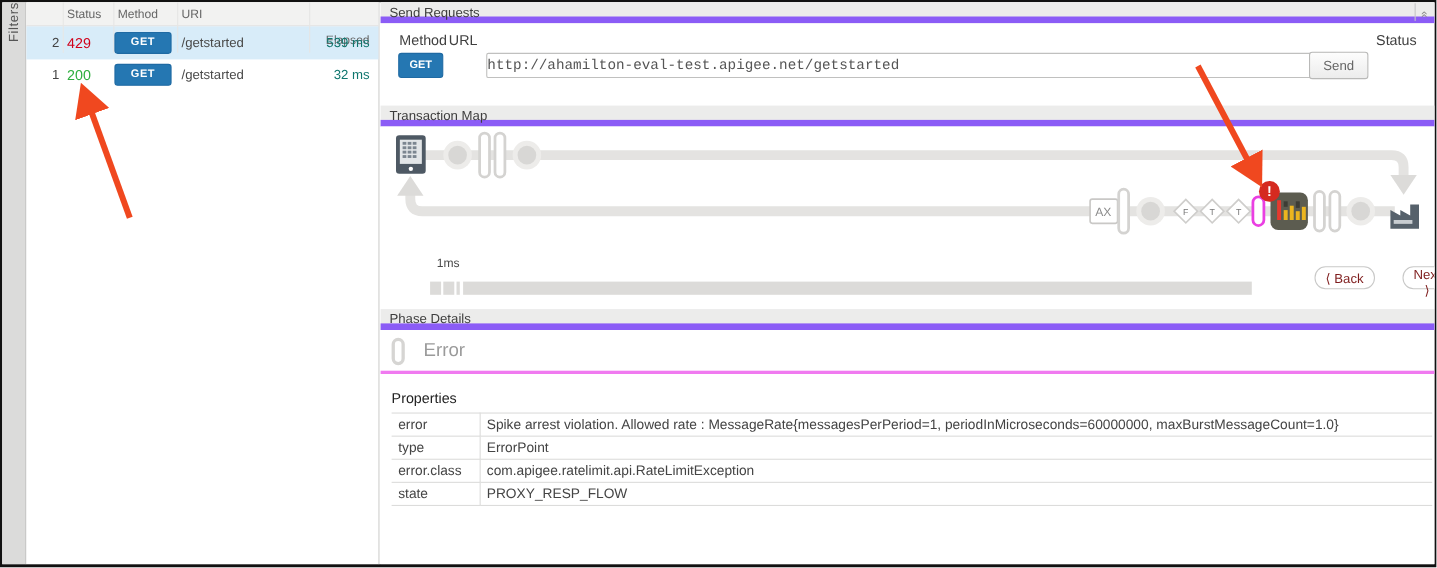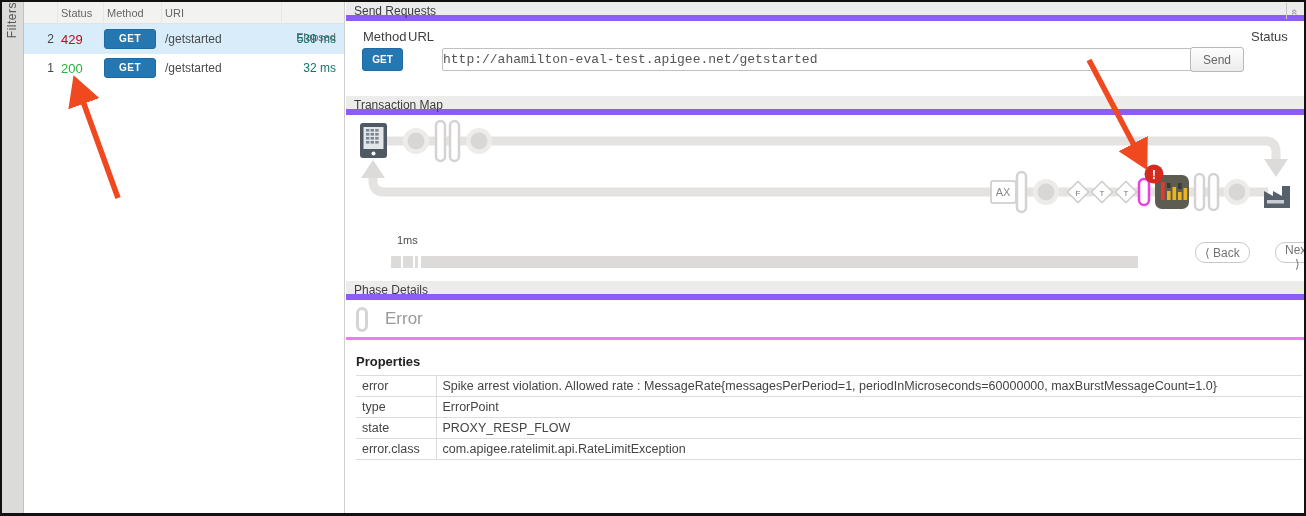--- a/index.html
+++ b/index.html
@@ -40,30 +40,30 @@
   .lbl-url { left:62px; top:8px; }
   .lbl-status { left:905px; top:8px; }
   .sr-get { position:absolute; left:16px; top:27px; width:41px; height:23px; background:#2577b2; border:1px solid #1f6aa3; border-radius:3px; color:#fff; font-size:10px; font-weight:bold; text-align:center; line-height:21px; cursor:pointer; }
   .url-input { position:absolute; left:62px; top:27px; width:774px; height:23px; border:1px solid #c0c0bf; border-radius:2px; font-size:13px; color:#555; padding:0 0; font-family:Liberation Mono, monospace;margin-left:34px; }
   .send-btn { position:absolute; left:844px; top:26px; width:54px; height:25px; background:linear-gradient(#fdfdfd,#ececec); border:1px solid #b9b9b8; border-radius:3px; font-size:12px; color:#666; cursor:pointer; font-family:inherit; }
 
   .map-area { position:relative; height:166px; background:#fff; }
   .map-svg { position:absolute; left:0; top:0; }
   .timeline-label { position:absolute; left:51px; top:119px; font-size:11px; color:#4a4a4a; }
   .tl-seg { position:absolute; top:141px; height:12px; background:#dcdbd9; }
-  .nav-btn { position:absolute; top:127px; height:21px; background:#fff; border:1px solid #c9c9c8; border-radius:10px; font-size:12px; color:#737373; padding:0 9px; cursor:pointer; font-family:inherit; }
+  .nav-btn { position:absolute; top:127px; height:21px; background:#fff; border:1px solid #c9c9c8; border-radius:10px; font-size:12px; color:#7f1d1d; padding:0 9px; cursor:pointer; font-family:inherit; }
   .btn-back { left:849px; }
   .btn-next { left:929px; }
 
   .phase-row { position:relative; height:40px; border-bottom:3px solid #f07af0; }
   .phase-pill { position:absolute; left:10px; top:7px; width:12px; height:25px; border:3px solid #d6d5d3; border-radius:7px; background:#fff; }
   .phase-label { position:absolute; left:39px; top:9px; font-size:17px; color:#9a9a9a; }
 
   .props { position:relative; padding:14px 0 0 10px; }
-  .props-title { font-size:13px; font-weight:bold; color:#222; margin-bottom:6px; }
+  .props-title { font-size:13px; font-weight:normal; color:#222; margin-bottom:6px; }
   .props-table { border-collapse:collapse; width:946px; }
   .props-table td { border-top:1px solid #dcdcdb; border-bottom:1px solid #dcdcdb; font-size:12.5px; color:#444; padding:3px 8px 3px 6px; height:21px; }
   .props-table td.k { width:80px; border-right:1px solid #dcdcdb; }
 
   
   .annot { position:absolute; left:0; top:0; pointer-events:none; z-index:50; }
 </style>
 </head>
 <body>
 
@@ -231,26 +231,26 @@
         <tbody>
             <tr>
               <td class="k">error</td>
               <td>Spike arrest violation. Allowed rate : MessageRate{messagesPerPeriod=1, periodInMicroseconds=60000000, maxBurstMessageCount=1.0}</td>
             </tr>
         <tr>
               <td class="k">type</td>
               <td>ErrorPoint</td>
             </tr>
         <tr>
+              <td class="k">error.class</td>
+              <td>com.apigee.ratelimit.api.RateLimitException</td>
+            </tr>
+        <tr>
               <td class="k">state</td>
               <td>PROXY_RESP_FLOW</td>
-            </tr>
-        <tr>
-              <td class="k">error.class</td>
-              <td>com.apigee.ratelimit.api.RateLimitException</td>
             </tr>
       </tbody>
         </table>
     </div>
   </div>
 
   <svg class="annot" width="1306" height="516" viewBox="0 0 1306 516">
     <defs>
       <marker id="ah" markerWidth="6" markerHeight="6" refX="4.2" refY="3" orient="auto" markerUnits="strokeWidth">
         <path d="M0,0 L5.5,3 L0,6 Z" fill="#f0481f"></path>

